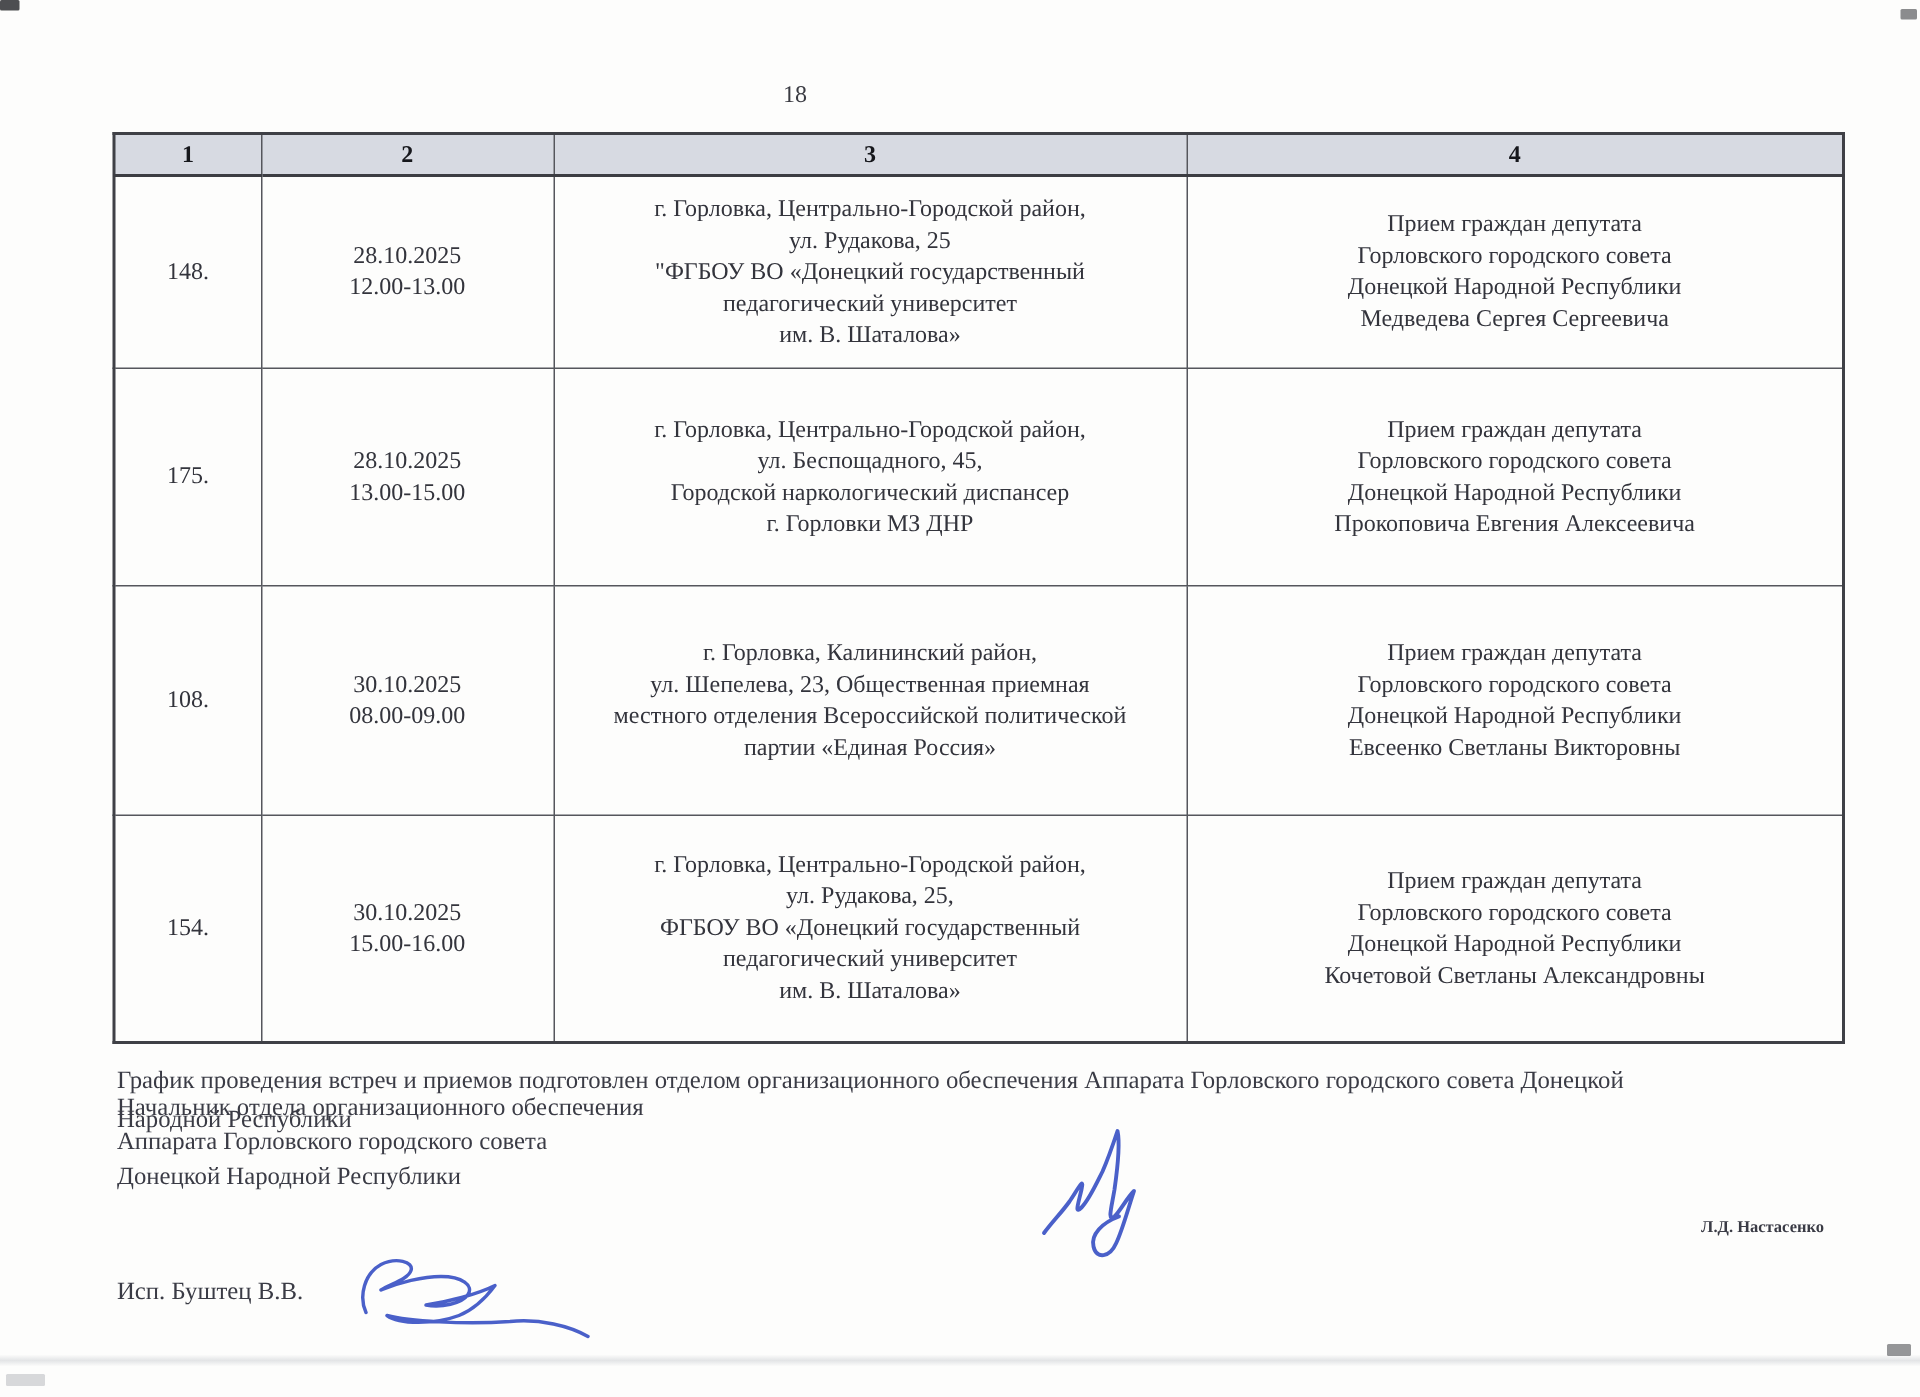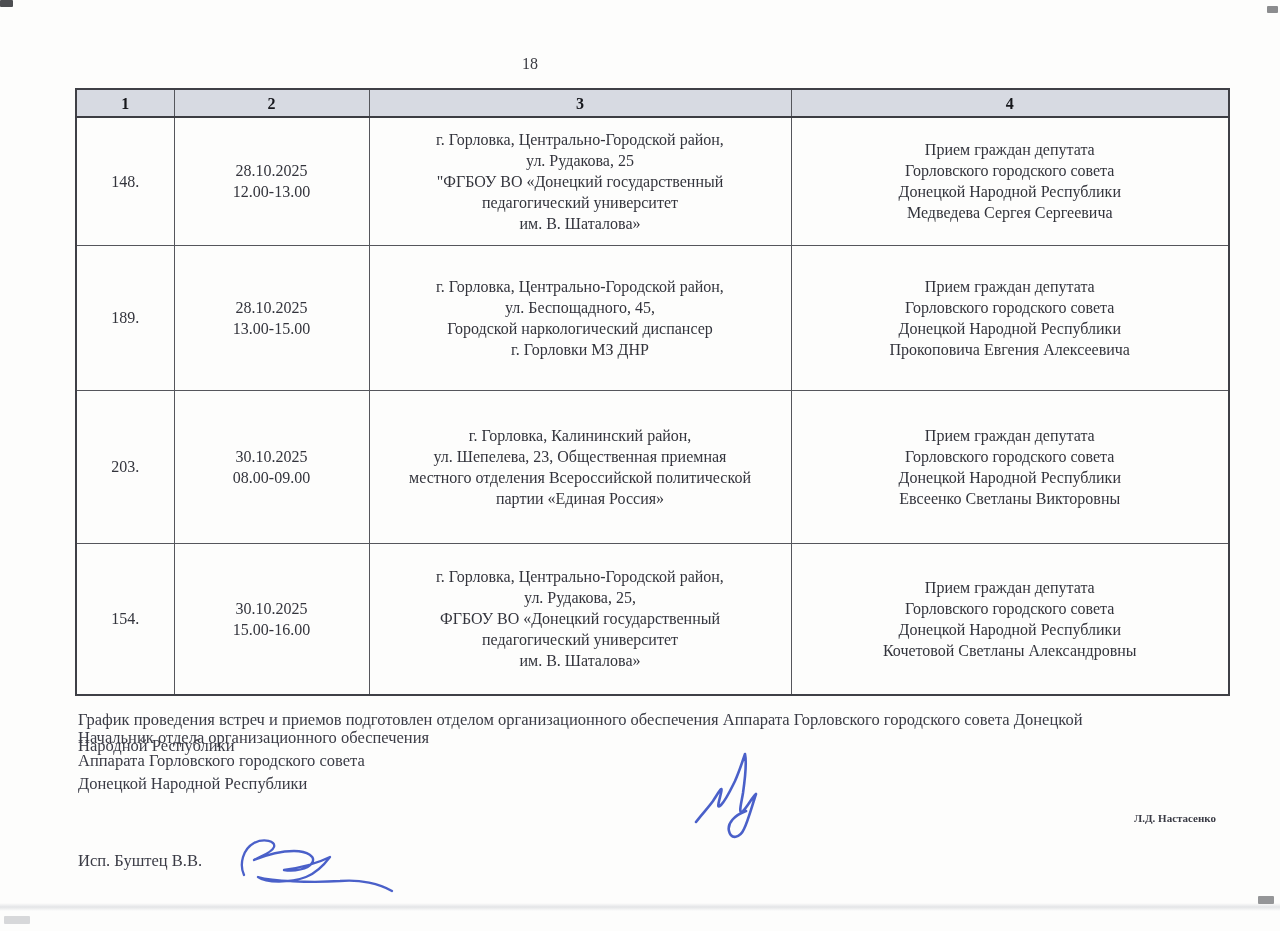--- a/index.html
+++ b/index.html
@@ -95,34 +95,34 @@
 ул. Рудакова, 25
 "ФГБОУ ВО «Донецкий государственный
 педагогический университет
 им. В. Шаталова»</td>
       <td class="multiline">Прием граждан депутата
 Горловского городского совета
 Донецкой Народной Республики
 Медведева Сергея Сергеевича</td>
     </tr>
     <tr>
-      <td>189.</td>
+      <td>175.</td>
       <td class="multiline">28.10.2025
 13.00-15.00</td>
       <td class="multiline">г. Горловка, Центрально-Городской район,
 ул. Беспощадного, 45,
 Городской наркологический диспансер
 г. Горловки МЗ ДНР</td>
       <td class="multiline">Прием граждан депутата
 Горловского городского совета
 Донецкой Народной Республики
 Прокоповича Евгения Алексеевича</td>
     </tr>
     <tr>
-      <td>203.</td>
+      <td>108.</td>
       <td class="multiline">30.10.2025
 08.00-09.00</td>
       <td class="multiline">г. Горловка, Калининский район,
 ул. Шепелева, 23, Общественная приемная
 местного отделения Всероссийской политической
 партии «Единая Россия»</td>
       <td class="multiline">Прием граждан депутата
 Горловского городского совета
 Донецкой Народной Республики
 Евсеенко Светланы Викторовны</td>

